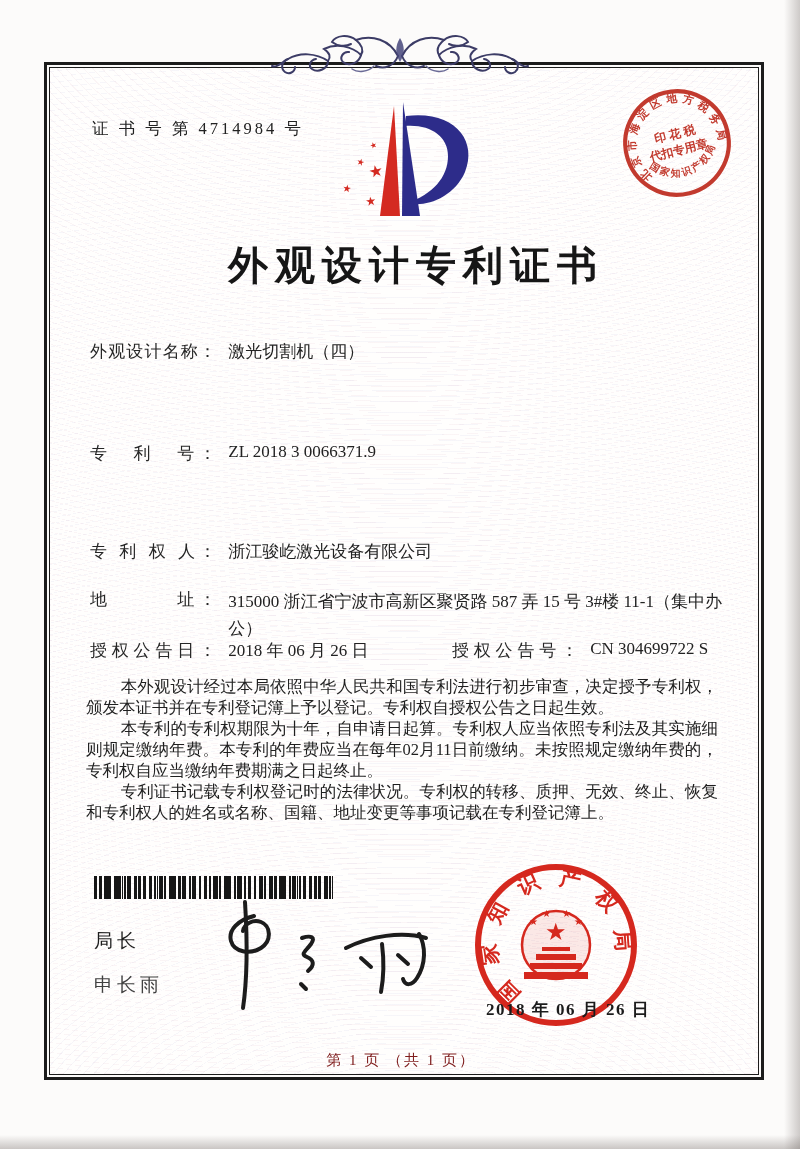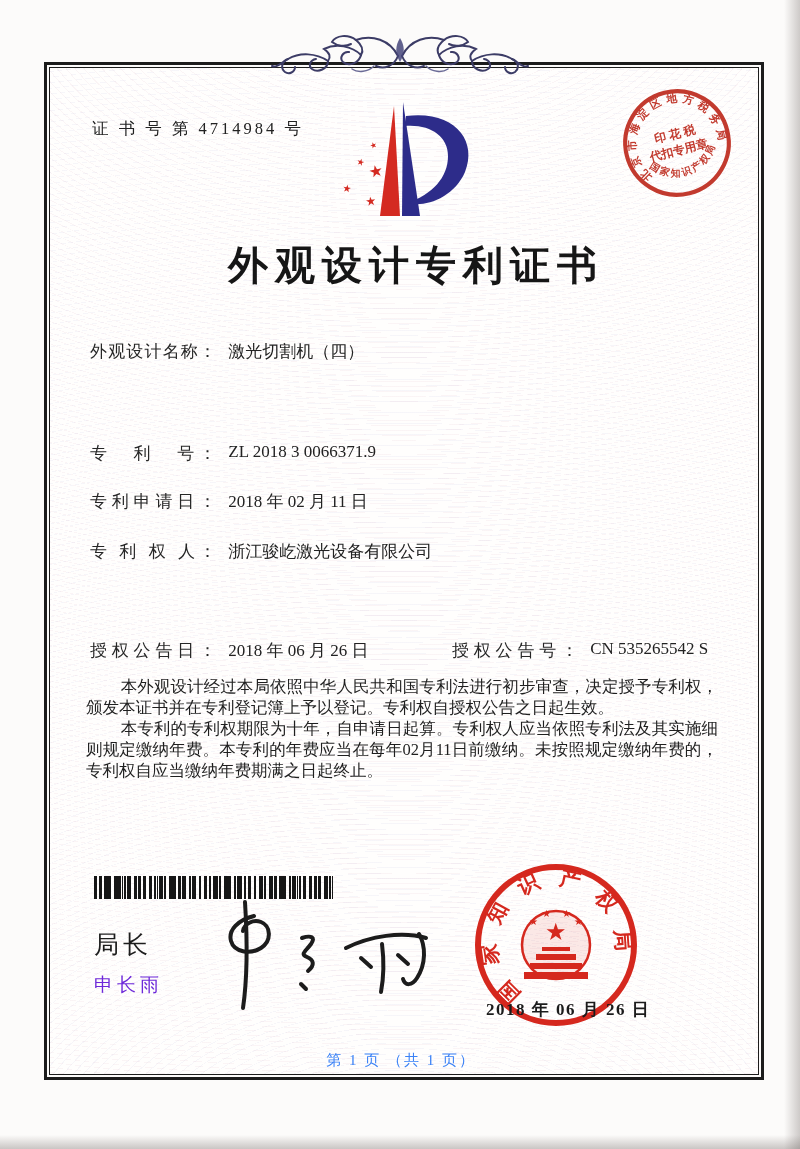--- a/index.html
+++ b/index.html
@@ -32,29 +32,29 @@
   .field-value.wrap{white-space:normal;width:520px;line-height:27px;}
   .pair2{position:absolute;left:362px;top:0;}
   .paragraphs{position:absolute;left:86px;top:676px;width:632px;
     font-size:16.5px;line-height:21px;text-align:justify;color:#1f1f1f;}
   .paragraphs p{margin:0;text-indent:2.1em;}
   .barcode{position:absolute;left:94px;top:876px;width:240px;height:23px;
     background-image:
       repeating-linear-gradient(90deg,#161616 0 2px,transparent 2px 5px),
       repeating-linear-gradient(90deg,#161616 0 1px,transparent 1px 7px),
       repeating-linear-gradient(90deg,#161616 0 3px,transparent 3px 11px);}
-  .officer-title{position:absolute;left:94px;top:928px;font-size:25px;letter-spacing:4px;color:#1d1d1d;}
-  .officer-name{position:absolute;left:94px;top:972px;font-size:19px;letter-spacing:4px;color:#6d28d9;}
+  .officer-title{position:absolute;left:94px;top:928px;font-size:19px;letter-spacing:4px;color:#1d1d1d;}
+  .officer-name{position:absolute;left:94px;top:972px;font-size:19px;letter-spacing:4px;color:#404040;}
   .signature{position:absolute;left:198px;top:894px;width:238px;height:120px;}
   .seal{position:absolute;left:472px;top:861px;width:168px;height:168px;}
   .seal-date{position:absolute;left:486px;top:998px;font-size:17px;font-weight:700;
     letter-spacing:1.5px;color:#1b1b1b;}
   .tax-stamp{position:absolute;left:618px;top:84px;width:118px;height:118px;transform:rotate(-14deg);}
   .footer{position:absolute;left:44px;top:1051px;width:714px;text-align:center;
-    font-size:15px;letter-spacing:2px;color:#3b82f6;}
+    font-size:15px;letter-spacing:2px;color:#7f1d1d;}
 </style>
 </head>
 <body>
 
 <div class="page">
 
   <div class="frame">
     <div class="frame-inner"></div>
   </div>
 
@@ -98,40 +98,41 @@
   <div class="title">外观设计专利证书</div>
 
   <div class="field-row" style="top:340px">
     <span class="field-label">外观设计名称：</span>
     <span class="field-value">激光切割机（四）</span>
   </div>
   <div class="field-row" style="top:442px">
     <span class="field-label">专　利　号：</span>
     <span class="field-value">ZL 2018 3 0066371.9</span>
   </div>
-  <div class="field-row" style="top:490px">
-    <span class="field-label">专利申请日：</span>
-    <span class="field-value">2018 年 02 月 11 日</span>
-  </div>
   <div class="field-row" style="top:540px">
     <span class="field-label">专 利 权 人：</span>
     <span class="field-value">浙江骏屹激光设备有限公司</span>
+  </div>
+  <div class="field-row" style="top:588px">
+    <span class="field-label">地　　　址：</span>
+    <span class="field-value wrap">315000 浙江省宁波市高新区聚贤路 587 弄 15 号 3#楼 11-1（集中办公）</span>
   </div>
   <div class="field-row" style="top:639px">
     <span class="field-label">授权公告日：</span>
     <span class="field-value">2018 年 06 月 26 日</span>
     <span class="pair2">
       <span class="field-label">授权公告号：</span>
-      <span class="field-value">CN 535265542 S</span>
+      <span class="field-value">CN 304699722 S</span>
     </span>
   </div>
 
   <div class="paragraphs">
     <p>本外观设计经过本局依照中华人民共和国专利法进行初步审查，决定授予专利权，颁发本证书并在专利登记簿上予以登记。专利权自授权公告之日起生效。</p>
     <p>本专利的专利权期限为十年，自申请日起算。专利权人应当依照专利法及其实施细则规定缴纳年费。本专利的年费应当在每年02月11日前缴纳。未按照规定缴纳年费的，专利权自应当缴纳年费期满之日起终止。</p>
+    <p>专利证书记载专利权登记时的法律状况。专利权的转移、质押、无效、终止、恢复和专利权人的姓名或名称、国籍、地址变更等事项记载在专利登记簿上。</p>
   </div>
 
   <div class="barcode"></div>
 
   <div class="officer-title">局长</div>
   <div class="officer-name">申长雨</div>
 
   <svg class="signature" viewBox="0 0 238 120">
     <g stroke="#1c1c1c" stroke-width="4" fill="none" stroke-linecap="round" stroke-linejoin="round">
       <path d="M56,22 C40,26 30,36 33,47 C36,58 52,61 63,54 C74,47 73,32 63,28 C55,25 46,30 45,37"></path>

